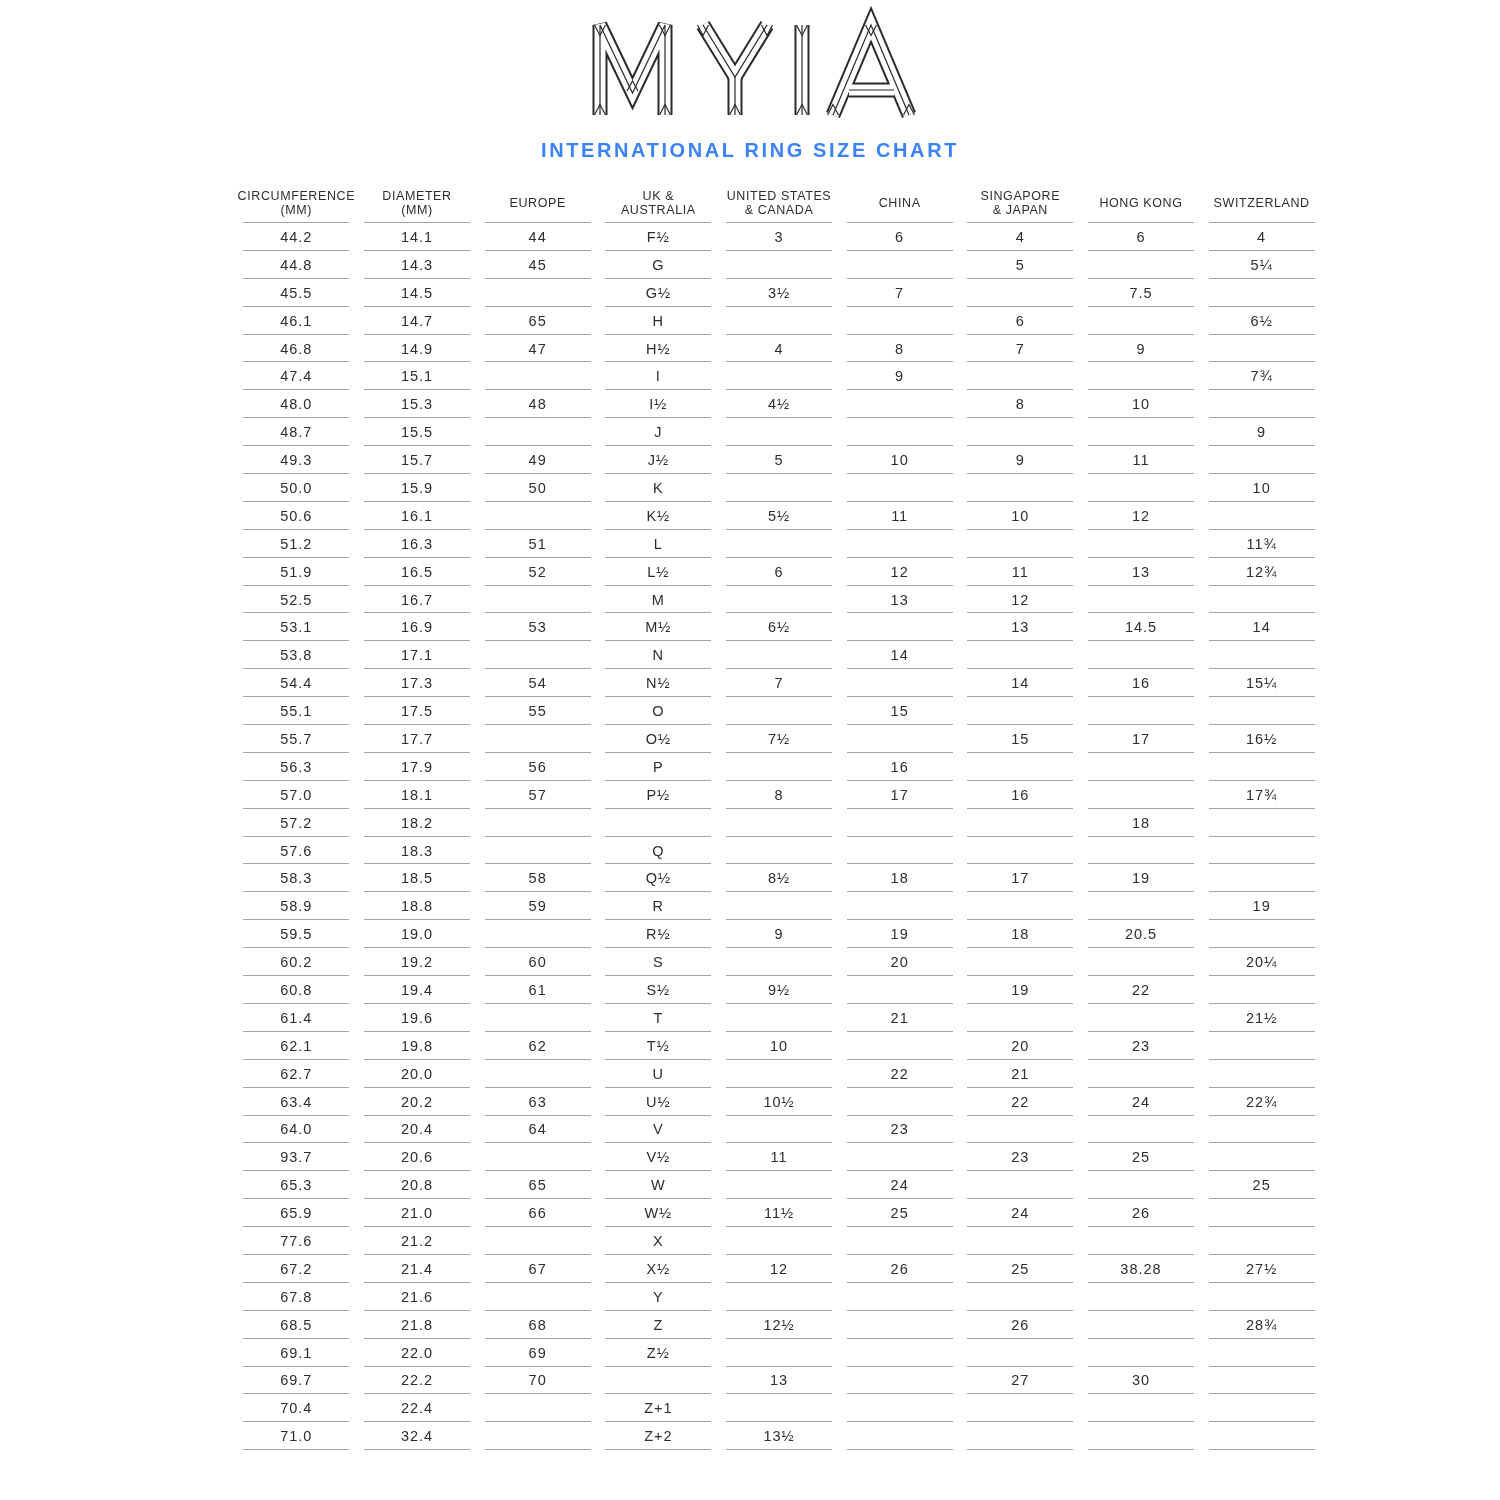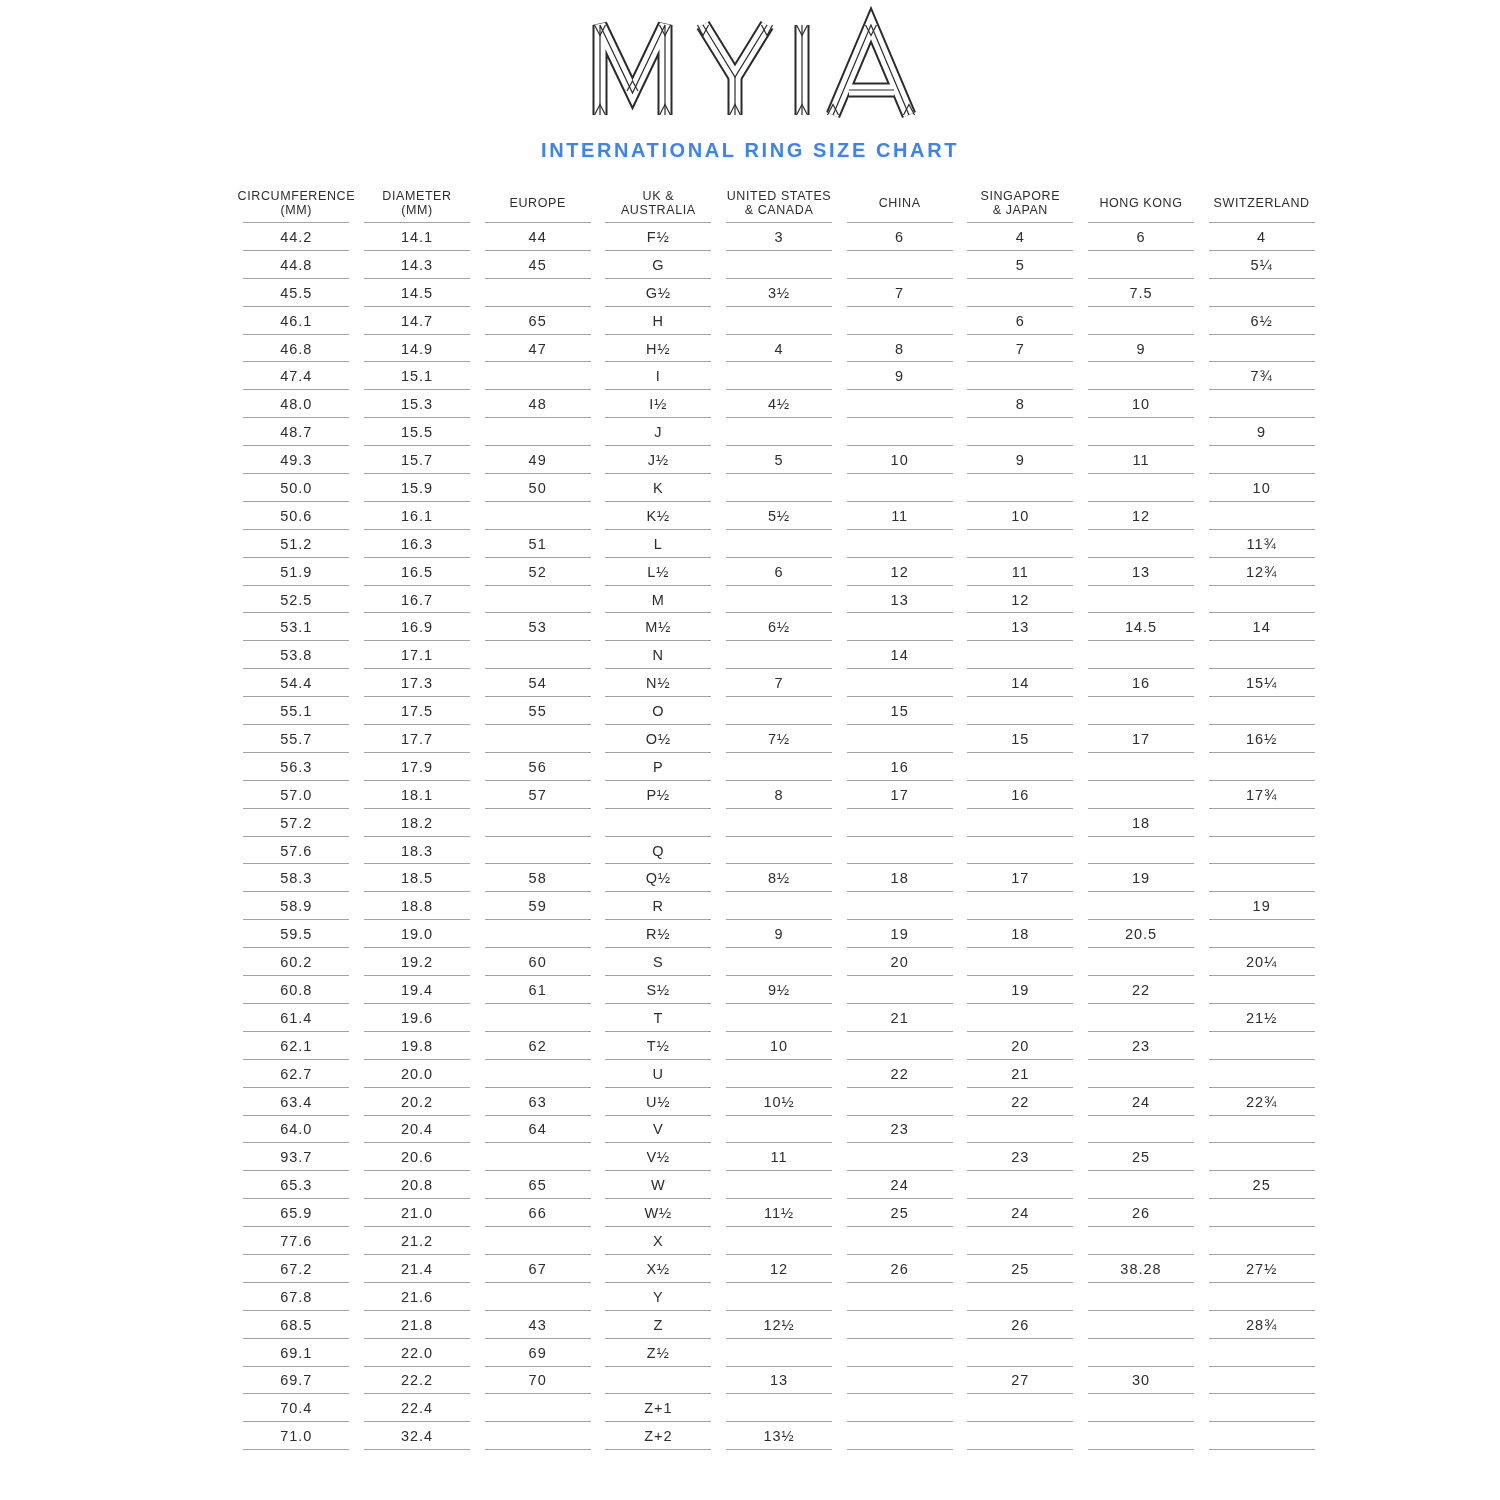--- a/index.html
+++ b/index.html
@@ -479,21 +479,21 @@
       <div class="cell data-cell">21.6</div>
       <div class="cell data-cell"></div>
       <div class="cell data-cell">Y</div>
       <div class="cell data-cell"></div>
       <div class="cell data-cell"></div>
       <div class="cell data-cell"></div>
       <div class="cell data-cell"></div>
       <div class="cell data-cell"></div>
       <div class="cell data-cell">68.5</div>
       <div class="cell data-cell">21.8</div>
-      <div class="cell data-cell">43</div>
+      <div class="cell data-cell">68</div>
       <div class="cell data-cell">Z</div>
       <div class="cell data-cell">12½</div>
       <div class="cell data-cell"></div>
       <div class="cell data-cell">26</div>
       <div class="cell data-cell"></div>
       <div class="cell data-cell">28¾</div>
       <div class="cell data-cell">69.1</div>
       <div class="cell data-cell">22.0</div>
       <div class="cell data-cell">69</div>
       <div class="cell data-cell">Z½</div>

